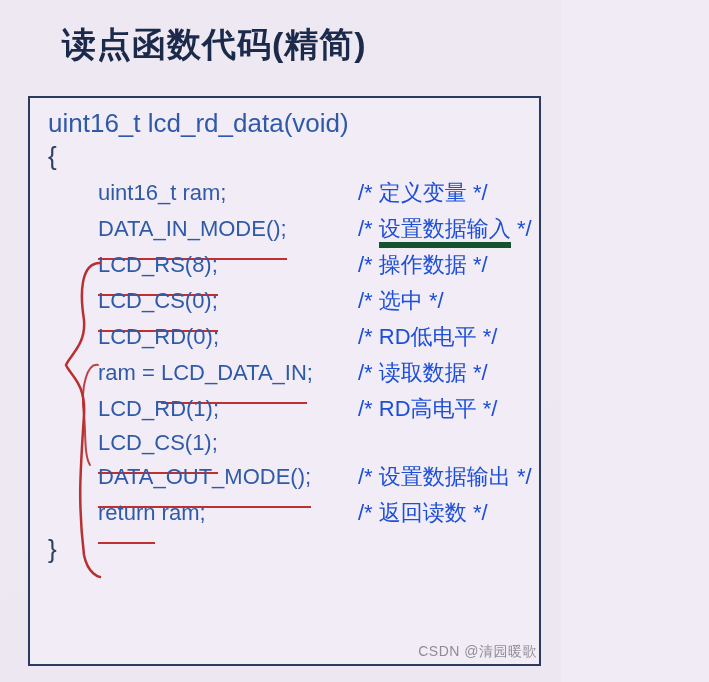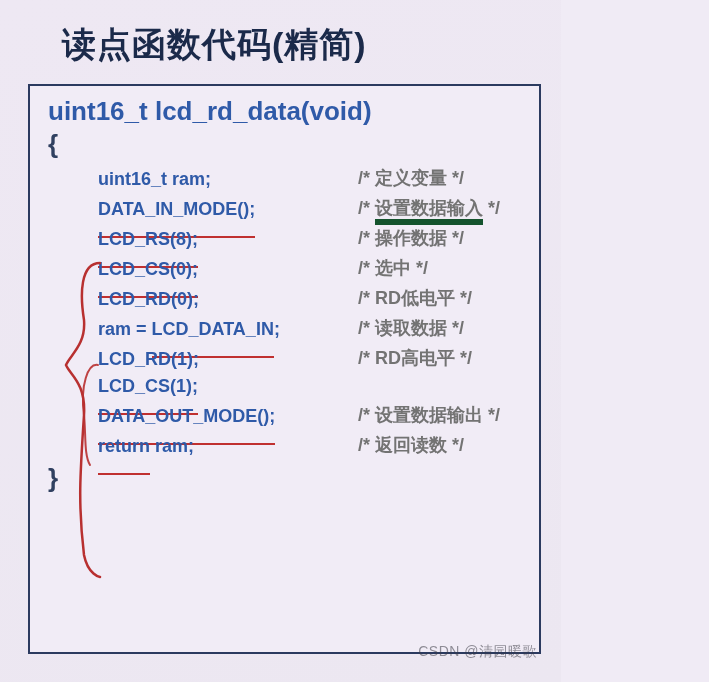--- a/index.html
+++ b/index.html
@@ -19,65 +19,64 @@
     box-sizing: border-box;
   }
   .title {
     font-size: 34px;
     font-weight: 700;
     color: #1b2a4a;
     padding: 22px 0 10px 62px;
     letter-spacing: 1px;
   }
   .code-box {
-    margin: 6px 20px 0 28px;
+    margin: 18px 20px 0 28px;
     border: 2px solid #2b3a5f;
     background: #f1ecf6;
     padding: 10px 18px 16px 18px;
     box-sizing: border-box;
     height: 570px;
-    font-weight: bold;
   }
   .sig {
     color: #2f5aa8;
     font-size: 26px;
     font-family: "Segoe UI", Arial, sans-serif;
     margin-bottom: 2px;
   }
   .brace-open {
     color: #304060;
     font-size: 26px;
     margin-bottom: 6px;
   }
   .brace-close {
     color: #304060;
     font-size: 26px;
     margin-top: 4px;
   }
   .line {
     display: flex;
-    align-items: flex-end;
-    font-size: 18px;
+    align-items: center;
+    font-size: 22px;
     margin: 6px 0;
     padding-left: 50px;
   }
   .code {
     color: #2f5aa8;
     min-width: 260px;
     white-space: pre;
   }
   .type-kw {
     color: #2f5aa8;
   }
   .underline {
     border-bottom: 2px solid #c03030;
     padding-bottom: 17px;
   }
   .comment {
-    color: #737373;
+    color: #1d4ed8;
     white-space: pre;
   }
   .comment .cn-underline {
     border-bottom: 6px solid #14532d;
     padding-bottom: 1px;
   }
   .watermark {
     position: absolute;
     right: 24px;
     bottom: 21px;

